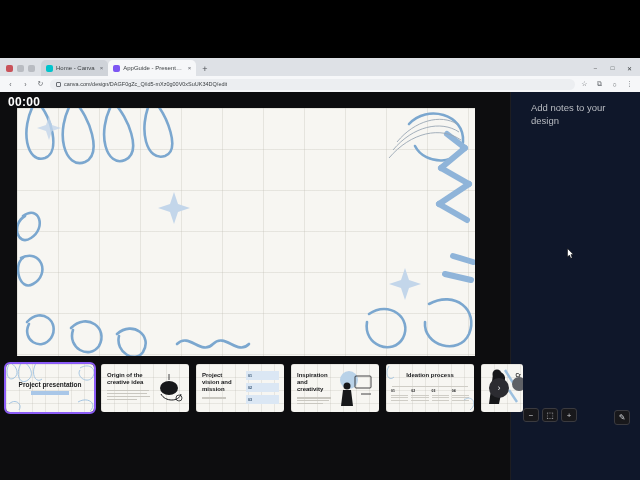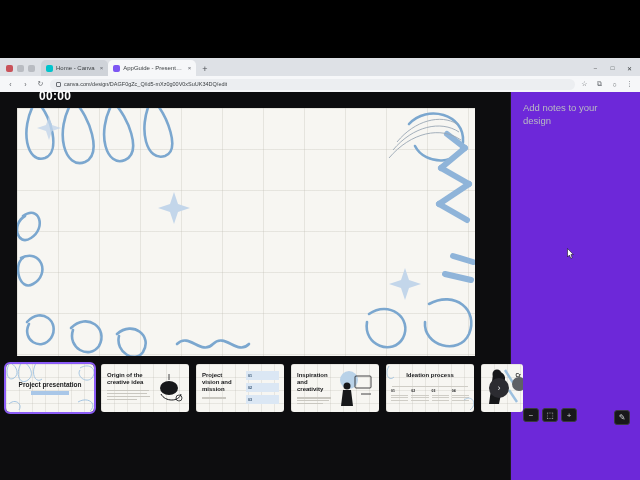--- a/index.html
+++ b/index.html
@@ -38,21 +38,21 @@
     flex: 1; height: 11px; background: #eceef1; border-radius: 6px;
     display: flex; align-items: center; gap: 3px; padding: 0 6px;
     font-size: 5.5px; color: #3c4043; overflow: hidden; white-space: nowrap;
   }
   .lock { width: 5px; height: 5px; border: 0.8px solid #6b6f75; border-radius: 1px; flex: 0 0 auto; }
   .omni-url { overflow: hidden; text-overflow: ellipsis; }
 
   
   .app { position: absolute; left: 0; top: 92px; width: 640px; height: 388px; background: #0d0d0f; }
 
-  .timer { position: absolute; left: 8px; top: 89px; font-size: 12px; font-weight: bold; color: #fff; letter-spacing: 0.3px; margin-left: 31px; }
+  .timer { position: absolute; left: 8px; top: 95px; font-size: 12px; font-weight: bold; color: #fff; letter-spacing: 0.3px; }
 
   
   .stage { position: absolute; left: 17px; top: 108px; width: 458px; height: 248px; background: #f7f6f2; overflow: hidden; }
   .grid-bg {
     position: absolute; inset: 0;
     background-image:
       linear-gradient(to right, rgba(190,186,176,0.30) 1px, transparent 1px),
       linear-gradient(to bottom, rgba(190,186,176,0.30) 1px, transparent 1px);
     background-size: 41px 41px;
   }
@@ -65,21 +65,21 @@
   }
   .slide-sub {
     position: absolute; left: 0; right: 0; top: 158px; text-align: center;
   }
   .slide-sub span {
     display: inline-block; background: #a9c7e8; color: #17181a;
     font-size: 11.5px; font-weight: 700; padding: 3px 7px; letter-spacing: -0.1px;
   }
 
   
-  .notes { position: absolute; left: 510px; top: 92px; width: 130px; height: 388px; background: #6d28d9; border-left: 1px solid #1d1d20; }
+  .notes { position: absolute; left: 510px; top: 92px; width: 130px; height: 388px; background: #0f172a; border-left: 1px solid #1d1d20; padding-left: 8px; }
   .notes-text { padding: 10px 12px 0 12px; font-size: 9.5px; line-height: 1.35; color: #b9bcc2; }
   .notes-tools { position: absolute; left: 0; bottom: 55px; width: 130px; height: 20px; display: flex; align-items: center; padding: 0 12px; gap: 3px; }
   .nt-btn { width: 16px; height: 14px; border: 1px solid #3a3a3f; border-radius: 3px; display: flex; align-items: center; justify-content: center; color: #cfd1d5; font-size: 8px; background: #18181b; }
   .pen-btn { position: absolute; right: 10px; bottom: 55px; width: 16px; height: 15px; border: 1px solid #3a3a3f; border-radius: 3px; display: flex; align-items: center; justify-content: center; color: #cfd1d5; font-size: 8px; background: #18181b; }
 
   
   .strip { position: absolute; left: 6px; top: 364px; width: 498px; height: 48px; display: flex; gap: 7px; align-items: center; }
   .thumb { position: relative; width: 88px; height: 48px; background: #f7f6f2; border-radius: 3px; overflow: hidden; flex: 0 0 auto; }
   .thumb.sel { outline: 2px solid #8b5cf6; outline-offset: 0px; border-radius: 4px; }
   .thumb .tgrid {

